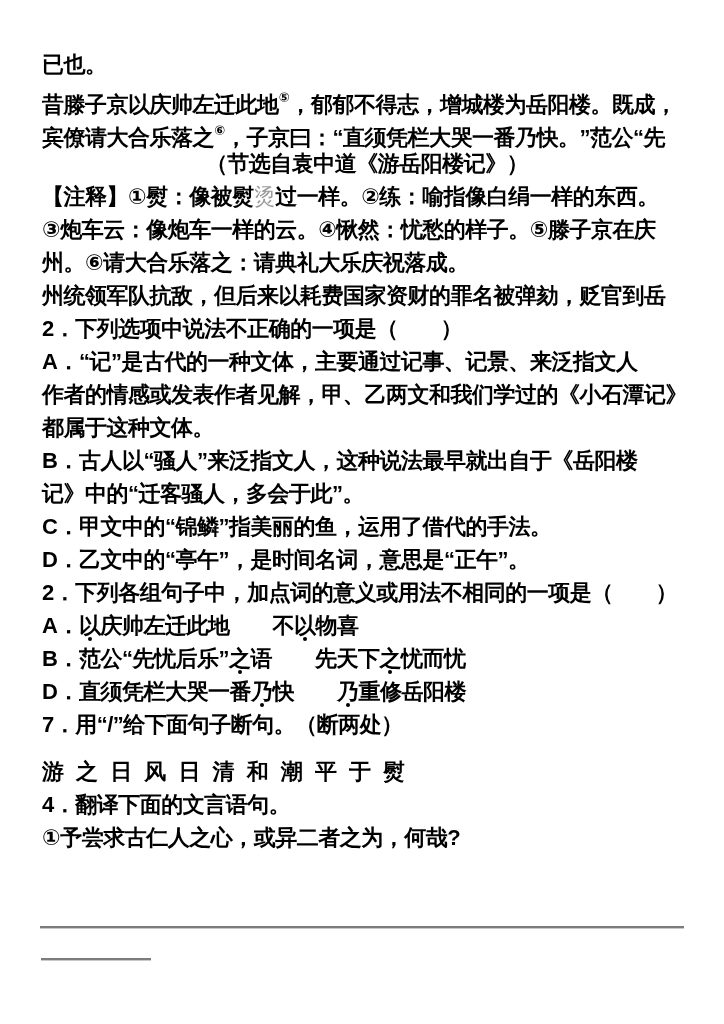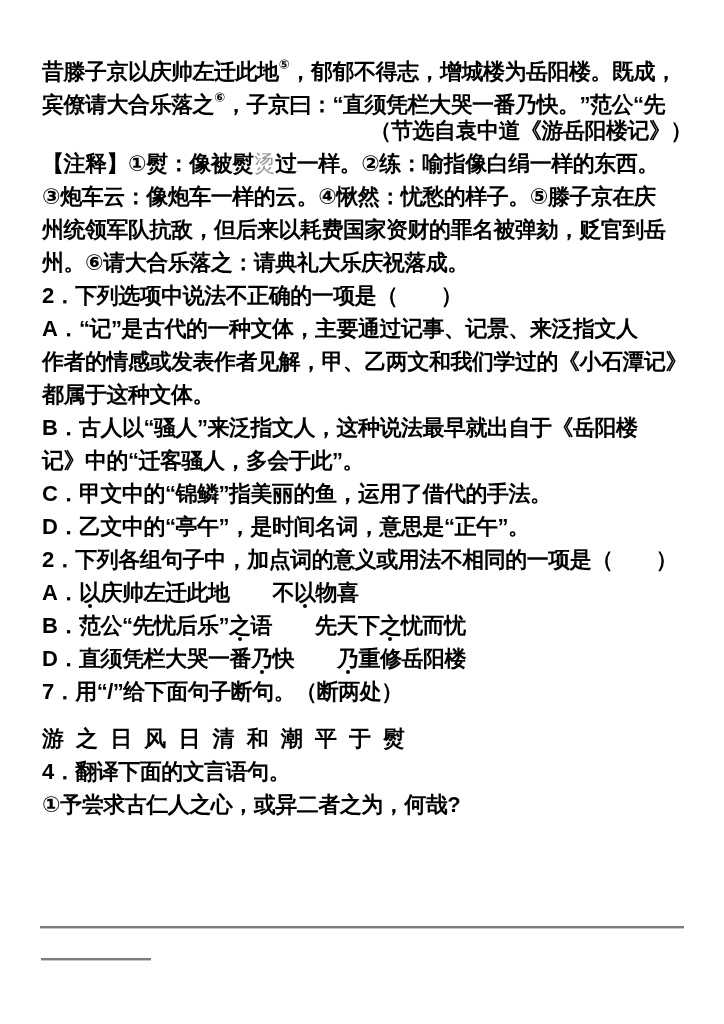--- a/index.html
+++ b/index.html
@@ -12,21 +12,21 @@
   }
   #doc-body{
     position:absolute;left:42px;top:48px;width:650px;
   }
   .line{
     height:33px;line-height:33px;
     font-size:22px;letter-spacing:-0.5px;
     font-weight:700;color:#000000;
     white-space:nowrap;
   }
-  .line.right{text-align:right;}
+  .line.right{text-align:center;}
   .line.spaced{word-spacing:7px;margin-top:14px;}
   .sup{
     font-size:13px;vertical-align:10px;letter-spacing:0;
   }
   .alt{
     color:#9a9a9a;font-weight:400;
     font-family:"Liberation Serif","DejaVu Serif",serif;
   }
   .dot{position:relative;}
   .dot::after{
@@ -41,31 +41,32 @@
   }
   #rule-long{left:40px;top:926px;width:644px;}
   #rule-short{left:41px;top:958px;width:110px;}
 </style>
 </head>
 <body>
 
 <div id="page">
   <main id="doc-body">
       <section>
+        <div class="line"><span>已也。</span></div>
         <div class="line"><span>昔滕子京以庆帅左迁此地</span><span class="sup">⑤</span><span>，郁郁不得志，增城楼为岳阳楼。既成，</span></div>
         <div class="line"><span>宾僚请大合乐落之</span><span class="sup">⑥</span><span>，子京曰：“直须凭栏大哭一番乃快。”范公“先</span></div>
       </section>
       <section>
         <div class="line right"><span>（节选自袁中道《游岳阳楼记》）</span></div>
       </section>
       <section>
         <div class="line"><span>【注释】①熨：像被熨</span><span class="alt">烫</span><span>过一样。②练：喻指像白绢一样的东西。</span></div>
         <div class="line"><span>③炮车云：像炮车一样的云。④愀然：忧愁的样子。⑤滕子京在庆</span></div>
+        <div class="line"><span>州。⑥请大合乐落之：请典礼大乐庆祝落成。</span></div>
         <div class="line"><span>州统领军队抗敌，但后来以耗费国家资财的罪名被弹劾，贬官到岳</span></div>
-        <div class="line"><span>州。⑥请大合乐落之：请典礼大乐庆祝落成。</span></div>
       </section>
       <section>
         <div class="line"><span>2．下列选项中说法不正确的一项是（　　）</span></div>
         <div class="line"><span>A．“记”是古代的一种文体，主要通过记事、记景、来泛指文人</span></div>
         <div class="line"><span>作者的情感或发表作者见解，甲、乙两文和我们学过的《小石潭记》</span></div>
         <div class="line"><span>都属于这种文体。</span></div>
         <div class="line"><span>B．古人以“骚人”来泛指文人，这种说法最早就出自于《岳阳楼</span></div>
         <div class="line"><span>记》中的“迁客骚人，多会于此”。</span></div>
         <div class="line"><span>C．甲文中的“锦鳞”指美丽的鱼，运用了借代的手法。</span></div>
         <div class="line"><span>D．乙文中的“亭午”，是时间名词，意思是“正午”。</span></div>

